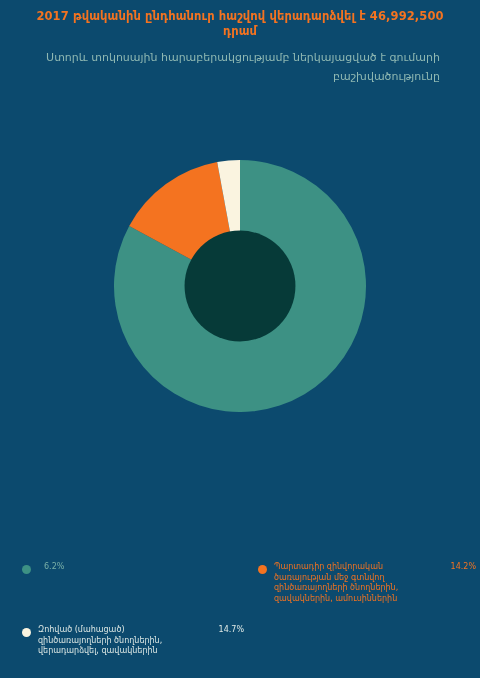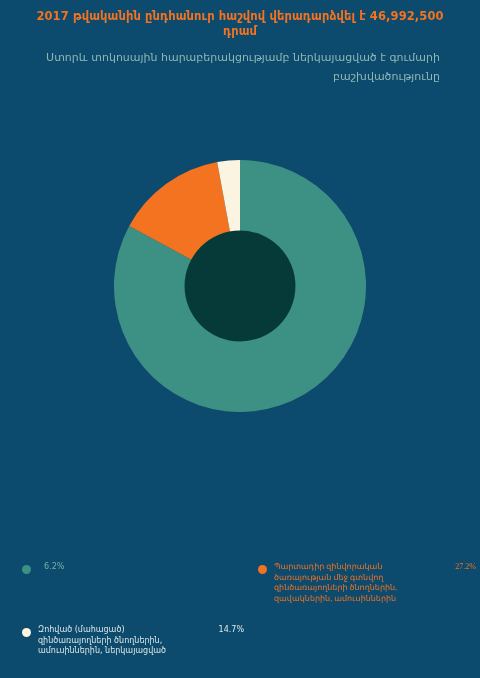--- a/index.html
+++ b/index.html
@@ -74,21 +74,21 @@
     top: 556px;
     width: 480px;
     height: 122px;
   }
   .legend-item {
     position: absolute;
     display: flex;
     align-items: flex-start;
   }
   .legend-item.col-left  { left: 22px; width: 222px; }
-  .legend-item.col-right { left: 258px; width: 218px; font-family: Liberation Serif, serif; }
+  .legend-item.col-right { left: 258px; width: 218px; }
   .legend-item.row-1 { top: 6px; }
   .legend-item.row-2 { top: 69px; }
 
   .swatch {
     width: 9px;
     height: 9px;
     border-radius: 50%;
     flex: 0 0 auto;
     margin-top: 3px;
   }
@@ -146,26 +146,26 @@
       <span class="swatch" id="sw0" style="background: rgb(61, 145, 132);"></span>
       <span class="legend-text-wrap">
         <span class="legend-value teal-text">6.2%</span>
       </span>
     </div>
 
     <div class="legend-item col-right row-1">
       <span class="swatch" id="sw1" style="background: rgb(244, 115, 32);"></span>
       <span class="legend-text-wrap">
         <span class="legend-label orange-text">Պարտադիր զինվորական ծառայության մեջ գտնվող զինծառայողների ծնողներին, զավակներին, ամուսիններին</span>
-        <span class="legend-value orange-text">27.2%</span>
+        <span class="legend-value orange-text">14.2%</span>
       </span>
     </div>
 
     <div class="legend-item col-left row-2">
       <span class="swatch" id="sw2" style="background: rgb(250, 244, 224);"></span>
       <span class="legend-text-wrap">
-        <span class="legend-label cream-text">Զոհված (մահացած) զինծառայողների ծնողներին, ամուսիններին, ներկայացված</span>
+        <span class="legend-label cream-text">Զոհված (մահացած) զինծառայողների ծնողներին, վերադարձվել, զավակներին</span>
         <span class="legend-value cream-text">14.7%</span>
       </span>
     </div>
 
   </div>
 </div>
 
 </body></html>

